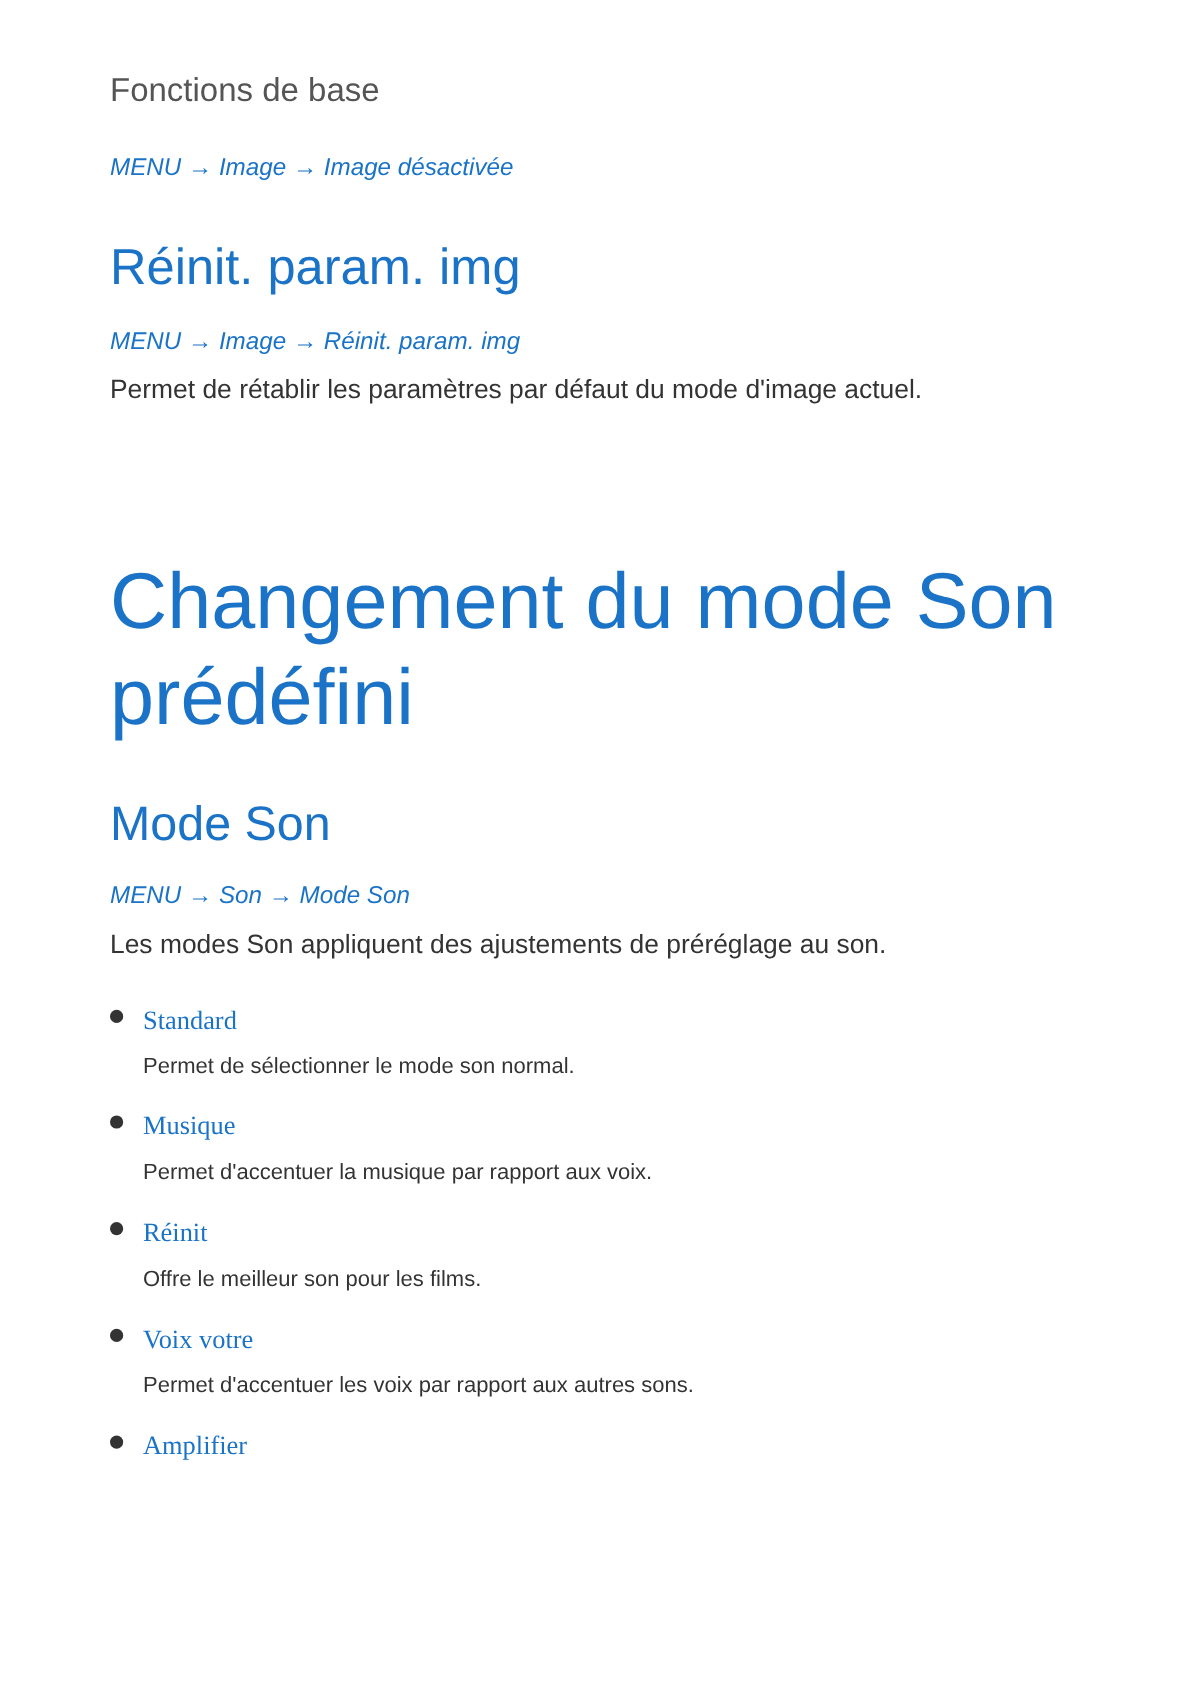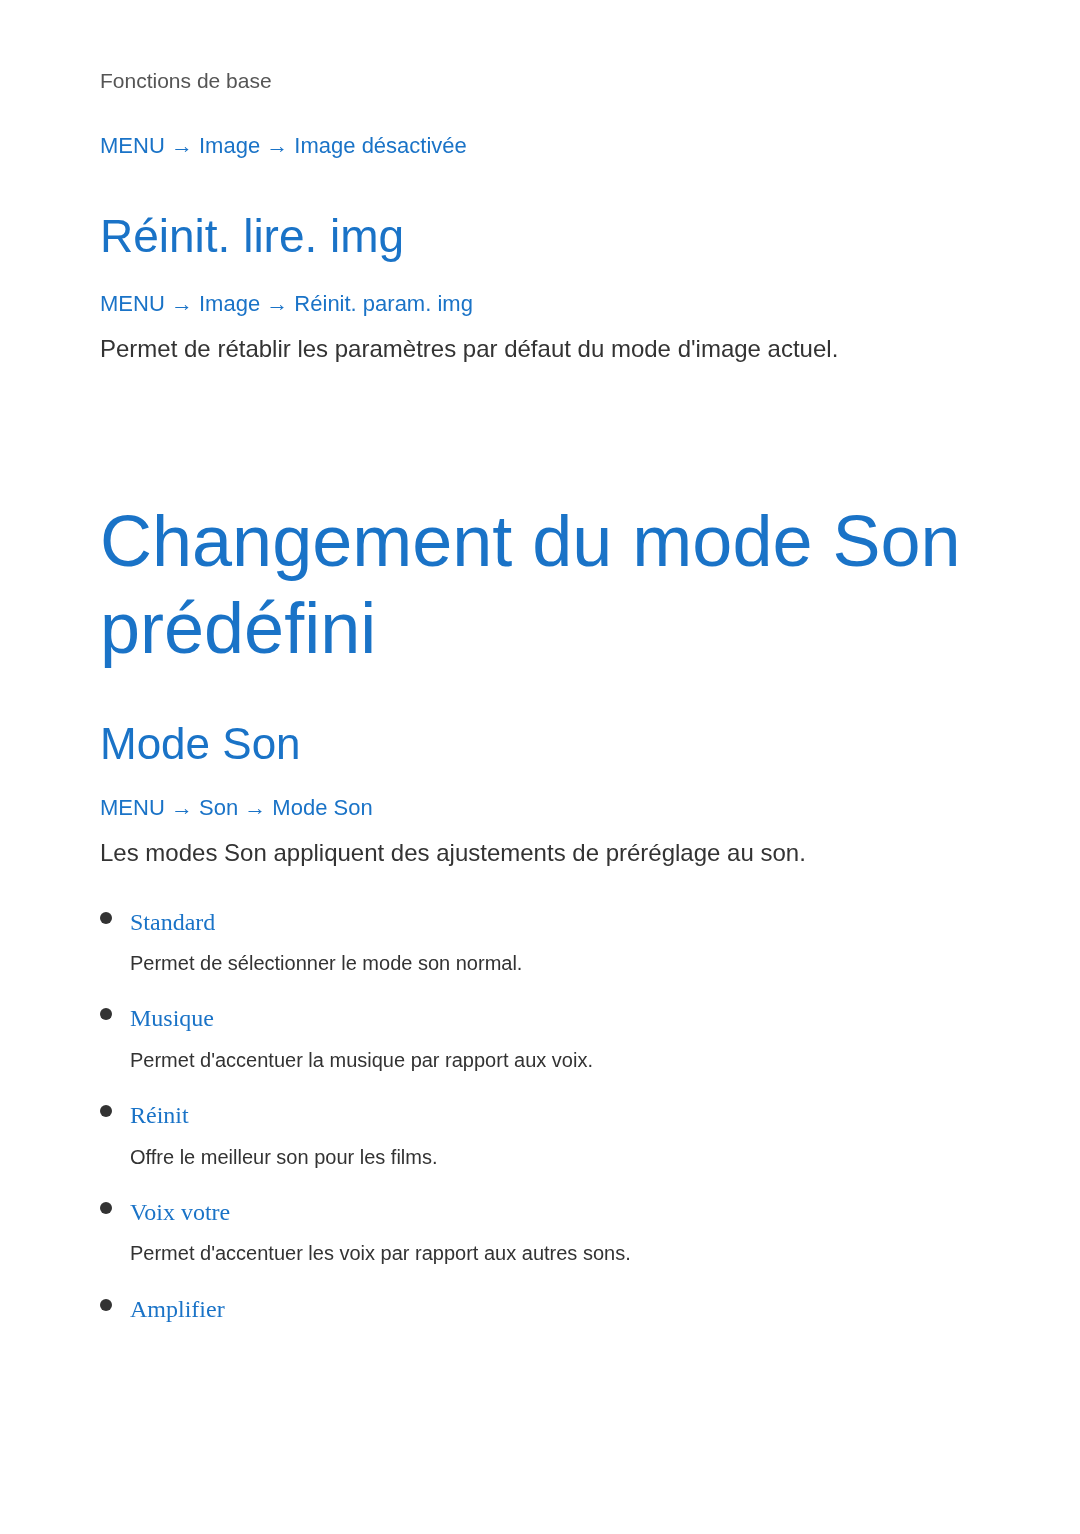--- a/index.html
+++ b/index.html
@@ -18,37 +18,38 @@
       padding: 60px 100px 80px 100px;
       font-size: 26px;
       line-height: 1.5;
     }
 
     .breadcrumb-section {
       margin-bottom: 30px;
     }
 
     .page-category {
-      font-size: 21px;
+      font-size: 30px;
       color: #555555;
       font-weight: normal;
     }
 
     .section-title {
       font-size: 46px;
       color: #1a73c7;
       font-weight: 400;
       margin-bottom: 16px;
       margin-top: 10px;
     }
 
     .breadcrumb-nav {
       font-size: 22px;
       color: #1a73c7;
       margin-bottom: 10px;
+      font-style: italic;
     }
 
     .description {
       font-size: 24px;
       color: #333333;
       line-height: 1.6;
       margin-bottom: 30px;
     }
 
     .big-section-title {
@@ -123,21 +124,21 @@
 
 <div class="breadcrumb-section">
   <span class="page-category">Fonctions de base</span>
 </div>
 
 <div class="section-block">
   <div class="breadcrumb-nav">MENU → Image → Image désactivée</div>
 </div>
 
 <div class="section-block">
-  <h2 class="section-title">Réinit. lire. img</h2>
+  <h2 class="section-title">Réinit. param. img</h2>
   <div class="breadcrumb-nav">MENU → Image → Réinit. param. img</div>
   <p class="description">Permet de rétablir les paramètres par défaut du mode d'image actuel.</p>
 </div>
 
 <div class="divider-space"></div>
 
 <h1 class="big-section-title">Changement du mode Son prédéfini</h1>
 
 <div class="section-block">
   <h2 class="sub-section-title">Mode Son</h2>

